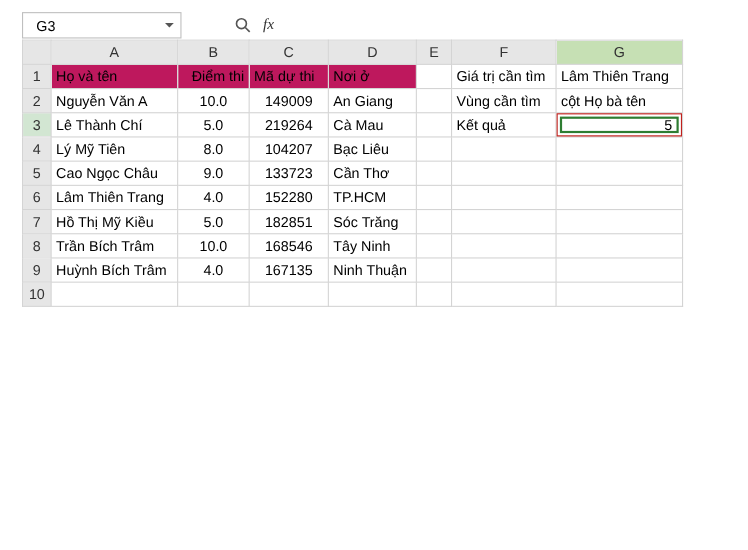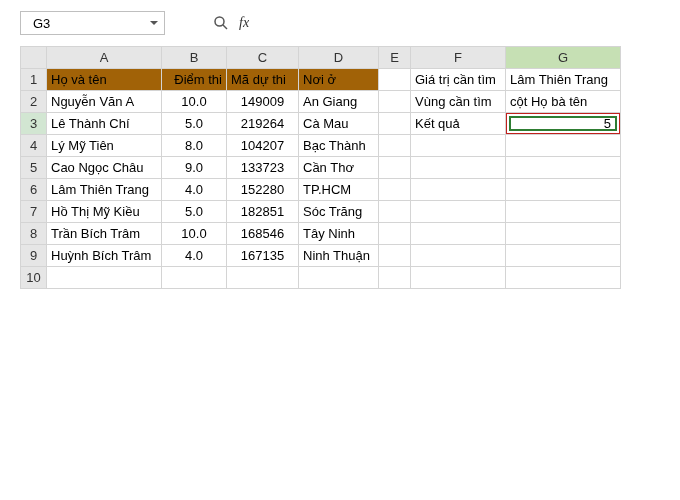--- a/index.html
+++ b/index.html
@@ -1,41 +1,41 @@
 <!DOCTYPE html>
 <html><head>
 <meta charset="utf-8">
 <style>
   * { box-sizing: border-box; font-family: Arial, sans-serif; font-size: 13px; }
   body { margin: 0; padding: 0; background: #fff; width: 680px; }
   .wrap { padding: 10px 10px 10px 20px; }
 
   
-  .fbar-row { display: flex; align-items: center; gap: 8px; margin-bottom: 10px; height: 26px; }
+  .fbar-row { display: flex; align-items: center; gap: 8px; height: 26px; }
   .name-box { width: 145px; height: 24px; border: 1px solid #bfbfbf; display: flex; align-items: center; justify-content: space-between; padding: 0 6px 0 12px; background: #fff; }
   .name-box .dd { width: 0; height: 0; border-left: 4px solid transparent; border-right: 4px solid transparent; border-top: 4px solid #555; }
   .fbar-icons { display: flex; align-items: center; gap: 10px; margin-left: 40px; }
   .fbar-icons .mag svg, .fbar-icons .fx svg { display: block; }
   .fx { font-style: italic; font-family: Georgia, serif; font-size: 14px; color: #333; }
   .formula-input { border: 2px solid #c1211d; padding: 2px 8px; height: 24px; display: flex; align-items: center; min-width: 170px; }
 
   
   .grid { border-collapse: collapse; table-layout: fixed; }
   .grid td, .grid th { border: 1px solid #d4d4d4; height: 22px; padding: 0 4px; vertical-align: middle; white-space: nowrap; overflow: hidden; }
   .grid .col-head { background: #e6e6e6; text-align: center; font-weight: normal; color: #333; }
   .grid .row-head { background: #e6e6e6; text-align: center; font-weight: normal; color: #333; width: 26px; }
   .grid .corner { background: #e6e6e6; width: 26px; }
   .col-A { width: 115px; }
   .col-B { width: 65px; text-align: right; }
   .col-C { width: 72px; text-align: right; }
   .col-D { width: 80px; }
   .col-E { width: 32px; }
   .col-F { width: 95px; }
   .col-G { width: 115px; }
-  .hdr { background: #a16207; }
+  .hdr { background: #be185d; }
   .num { text-align: center; }
   
   .row-head.sel { background: #d2e6d2; }
   .col-head.sel { background: #c6e0b4; }
   
   .sel-cell-outer {
     position: relative;
     padding: 0;
     text-align: right;
   }
@@ -124,21 +124,21 @@
           </div>
         </div>
       </td>
     </tr>
 
     <tr>
       <th class="row-head">4</th>
       <td class="col-A">Lý Mỹ Tiên</td>
       <td class="col-B num">8.0</td>
       <td class="col-C num">104207</td>
-      <td class="col-D">Bạc Thành</td>
+      <td class="col-D">Bạc Liêu</td>
       <td class="col-E"></td>
       <td class="col-F"></td>
       <td class="col-G"></td>
     </tr>
 
     <tr>
       <th class="row-head">5</th>
       <td class="col-A">Cao Ngọc Châu</td>
       <td class="col-B num">9.0</td>
       <td class="col-C num">133723</td>

